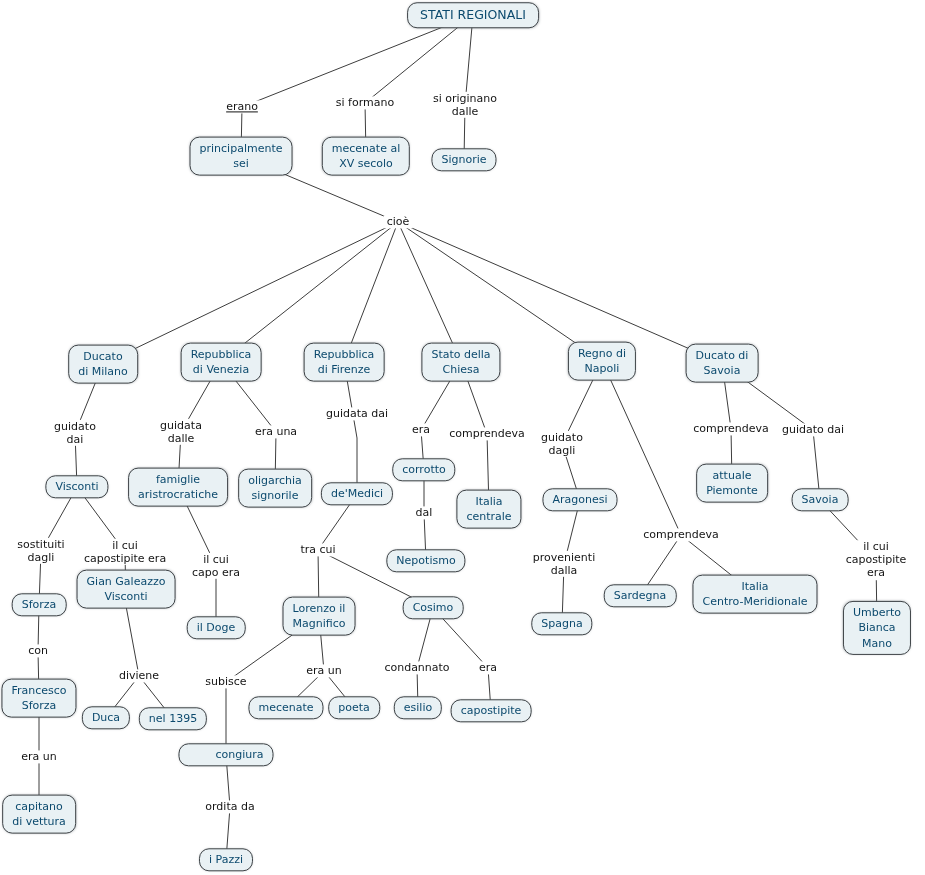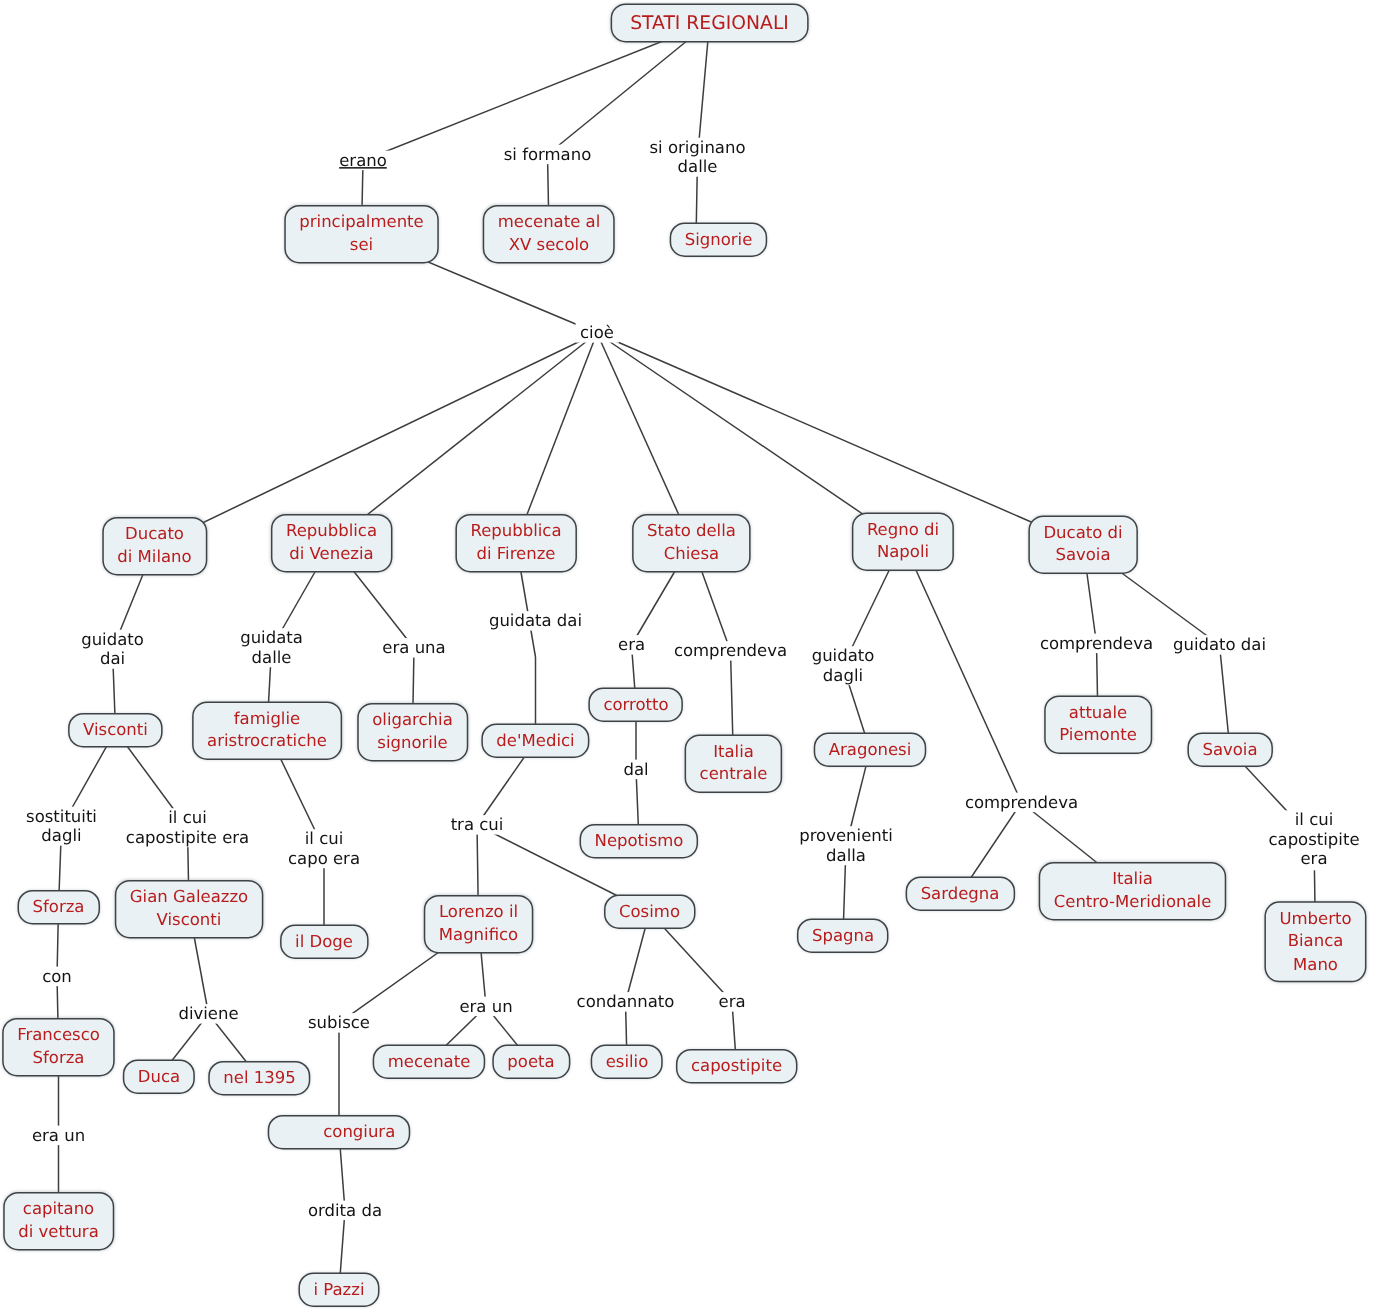--- a/index.html
+++ b/index.html
@@ -17,21 +17,21 @@
   #nodes-layer{position:absolute;left:0;top:0;width:925px;height:875px;z-index:1;}
   .node-box{
     position:absolute;
     transform:translate(-50%,-50%);
     background:#e9f1f4;
     border:1.5px solid #3e4347;
     border-radius:10px;
     padding:3px 9px;
     font-size:11px;
     line-height:1.4;
-    color:#b91c1c;
+    color:#0c4a6e;
     text-align:center;
     white-space:pre-line;
     z-index:3;
     box-shadow:0 0 2px rgba(120,130,135,0.35);
   }
   .root-box{
     font-size:12.5px;
     padding:3px 12px;
   }
   .edge-label{
@@ -119,21 +119,21 @@
       <line x1="813" y1="430" x2="820" y2="500" stroke="#3d3d3d" stroke-width="1"></line>
       <line x1="820" y1="500" x2="876" y2="560" stroke="#3d3d3d" stroke-width="1"></line>
       <line x1="876" y1="560" x2="877" y2="628" stroke="#3d3d3d" stroke-width="1"></line>
     </svg>
   <div id="nodes-layer">
       <div class="node-box root-box" style="left: 473px; top: 15px;">STATI REGIONALI</div>
       <div class="node-box" style="left: 241px; top: 156px;">principalmente
 sei</div>
       <div class="node-box" style="left: 366px; top: 156px;">mecenate al
 XV secolo</div>
-      <div class="node-box" style="left: 464px; top: 160px; margin-left: 15px;">Signorie</div>
+      <div class="node-box" style="left: 464px; top: 160px;">Signorie</div>
       <div class="node-box" style="left: 103px; top: 364px;">Ducato
 di Milano</div>
       <div class="node-box" style="left: 221px; top: 362px;">Repubblica
 di Venezia</div>
       <div class="node-box" style="left: 344px; top: 362px;">Repubblica
 di Firenze</div>
       <div class="node-box" style="left: 461px; top: 362px;">Stato della
 Chiesa</div>
       <div class="node-box" style="left: 602px; top: 361px;">Regno di
 Napoli</div>
@@ -147,21 +147,21 @@
       <div class="node-box" style="left: 357px; top: 494px;">de'Medici</div>
       <div class="node-box" style="left: 424px; top: 470px;">corrotto</div>
       <div class="node-box" style="left: 489px; top: 509px;">Italia
 centrale</div>
       <div class="node-box" style="left: 426px; top: 561px;">Nepotismo</div>
       <div class="node-box" style="left: 580px; top: 500px;">Aragonesi</div>
       <div class="node-box" style="left: 732px; top: 483px;">attuale
 Piemonte</div>
       <div class="node-box" style="left: 820px; top: 500px;">Savoia</div>
       <div class="node-box" style="left: 39px; top: 605px;">Sforza</div>
-      <div class="node-box" style="left: 126px; top: 606px;">Gian Galeazzo
+      <div class="node-box" style="left: 126px; top: 589px;">Gian Galeazzo
 Visconti</div>
       <div class="node-box" style="left: 216px; top: 628px;">il Doge</div>
       <div class="node-box" style="left: 319px; top: 616px;">Lorenzo il
 Magnifico</div>
       <div class="node-box" style="left: 433px; top: 608px;">Cosimo</div>
       <div class="node-box" style="left: 640px; top: 596px;">Sardegna</div>
       <div class="node-box" style="left: 755px; top: 594px;">Italia
 Centro-Meridionale</div>
       <div class="node-box" style="left: 562px; top: 624px;">Spagna</div>
       <div class="node-box" style="left: 877px; top: 628px;">Umberto

